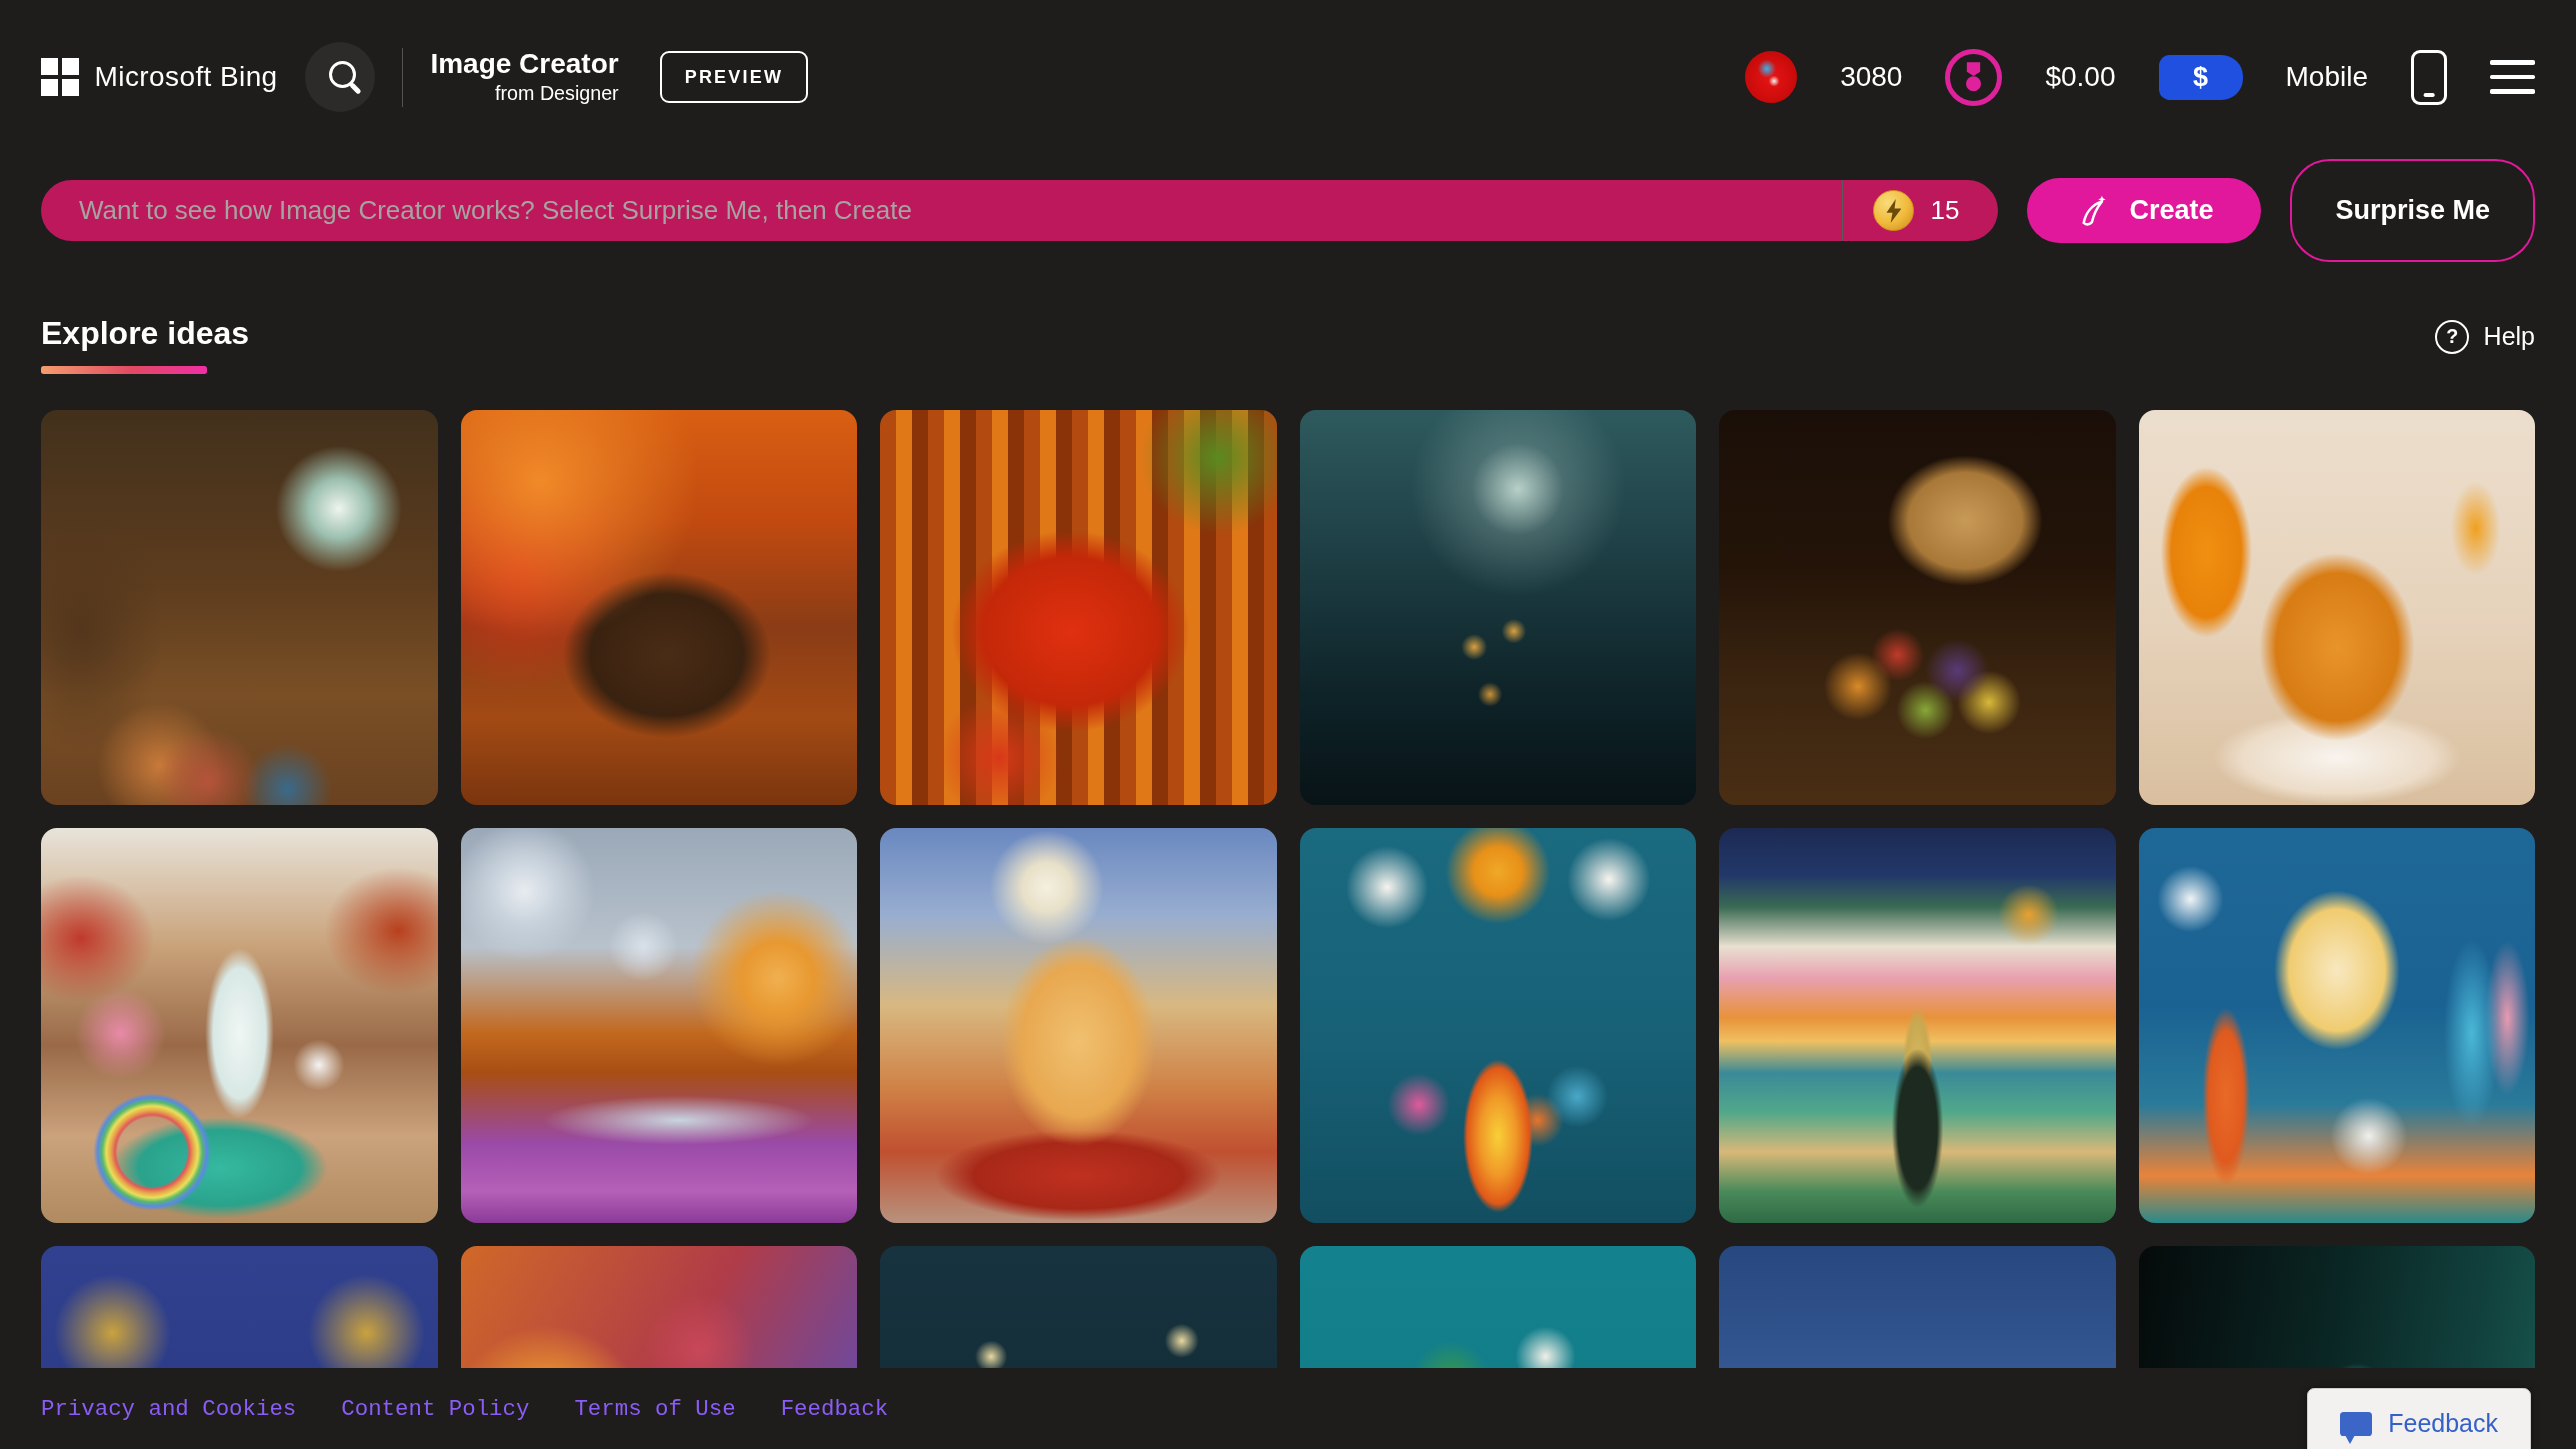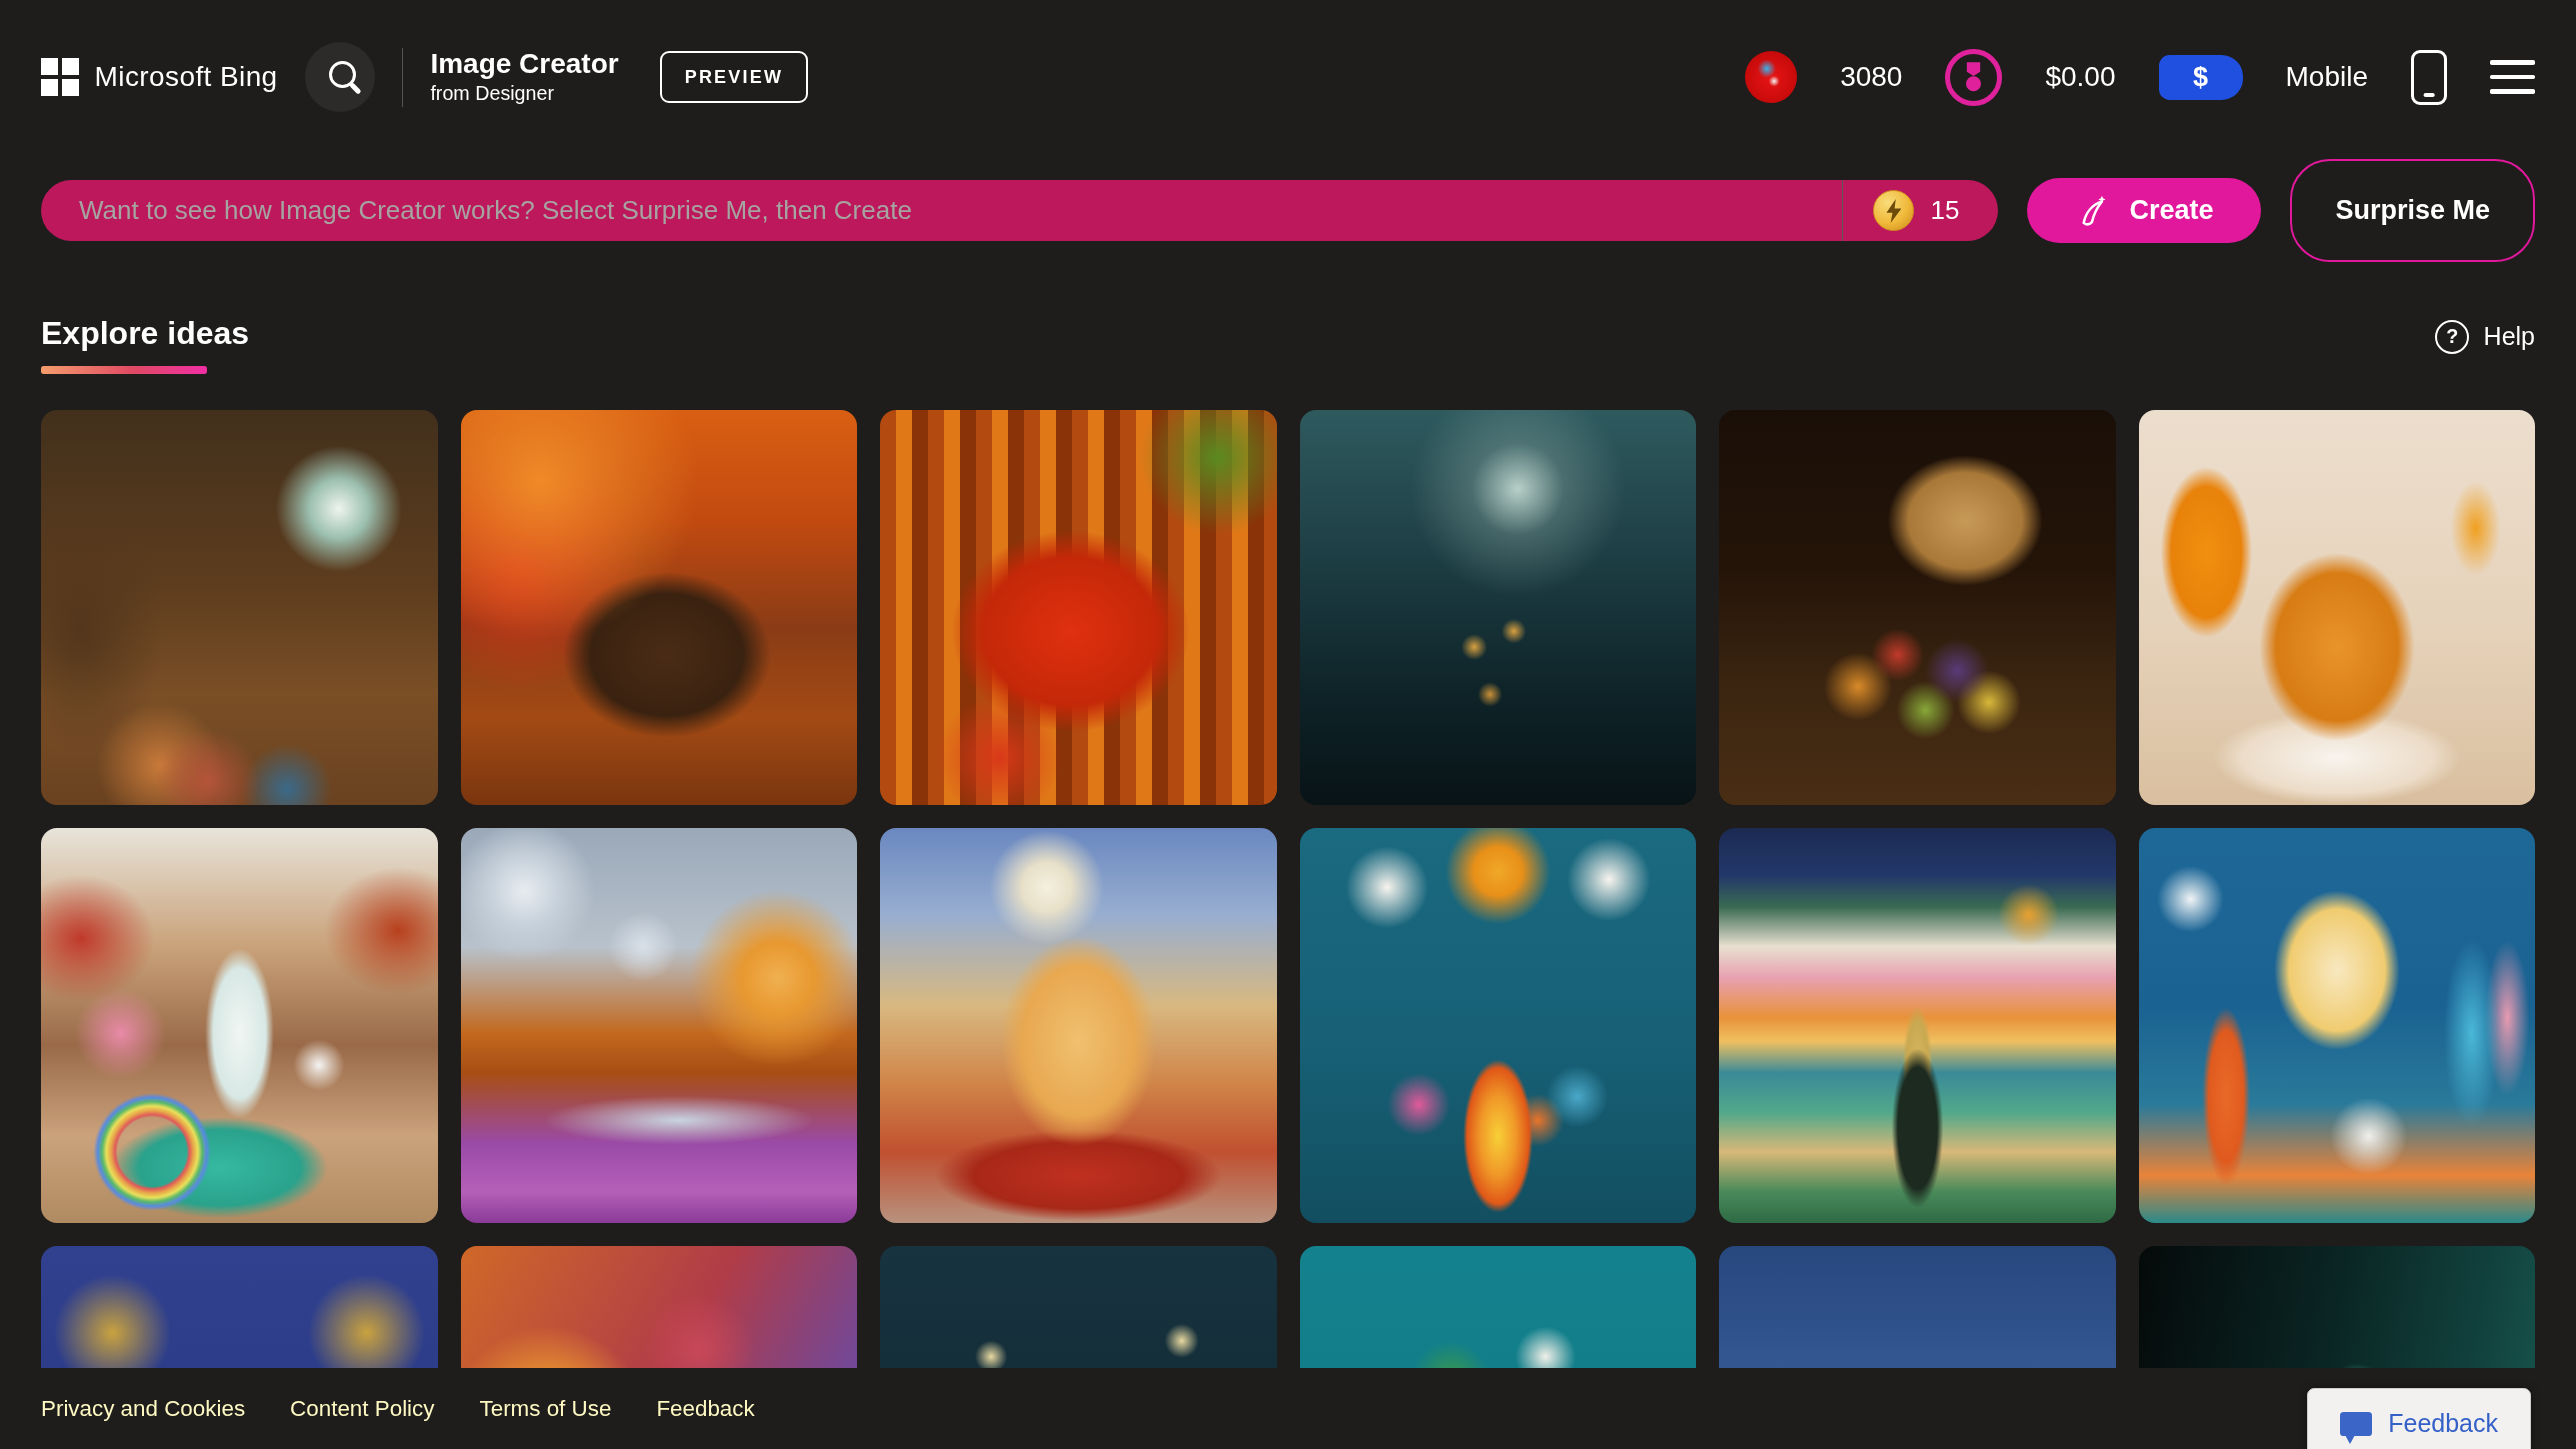--- a/index.html
+++ b/index.html
@@ -12,21 +12,21 @@
   .header{display:flex;align-items:center;height:154px;padding:0 41px;box-sizing:border-box;}
   .mslogo{display:grid;grid-template-columns:17px 17px;gap:3.6px;margin-right:16px;}
   .mslogo div{width:17px;height:17px;background:#fff;}
   .brand{font-size:28px;font-weight:400;letter-spacing:0.4px;white-space:nowrap;}
   .search-circle{width:70px;height:70px;border-radius:50%;background:#2c2b29;display:flex;align-items:center;justify-content:center;margin-left:27px;}
   .mag{width:21.5px;height:21.5px;border:3.6px solid #fff;border-radius:50%;position:relative;margin:-5.4px -5.4px 0 0;}
   .mag::after{content:'';position:absolute;width:4.5px;height:13.4px;background:#fff;border-radius:2.7px;transform:rotate(-45deg);bottom:-10.7px;right:-4.5px;}
   .vdivider{width:1.8px;height:59px;background:#555350;margin:0 27px;}
   .titleblock{display:flex;flex-direction:column;gap:6.3px;}
   .app-title{font-size:28px;font-weight:700;line-height:1;}
-  .app-sub{font-size:19.7px;line-height:1;}
+  .app-sub{font-size:19.7px;line-height:1;text-align:right;}
   .preview{margin-left:41px;border:2.7px solid #fff;border-radius:9px;padding:13.4px 23px;font-size:18px;font-weight:600;letter-spacing:2.2px;cursor:pointer;}
   .hspacer{flex:1;}
   .hright{display:flex;align-items:center;gap:43px;}
   .avatar{width:52px;height:52px;border-radius:50%;cursor:pointer;
     background:
       radial-gradient(circle at 42% 34%, #3ab0e8 0%, rgba(0,0,0,0) 20%),
       radial-gradient(circle at 56% 58%, #f4f4f4 0%, rgba(0,0,0,0) 13%),
       radial-gradient(circle at 50% 52%, #e81414 0%, #c00808 85%);}
   .hnum{font-size:28px;font-weight:400;}
   .medal{width:57px;height:57px;border-radius:50%;border:5.4px solid #e0219c;box-sizing:border-box;display:flex;align-items:center;justify-content:center;cursor:pointer;}
@@ -54,21 +54,21 @@
   .underline{width:166px;height:8px;border-radius:2.7px;margin-top:14.3px;
     background:linear-gradient(90deg,#f59d6d 0%,#e04a63 55%,#f12fa5 100%);}
   .help{display:flex;align-items:center;gap:14.3px;margin-top:3.6px;cursor:pointer;}
   .help-icon{width:34px;height:34px;border-radius:50%;border:2.7px solid #fff;box-sizing:border-box;display:flex;align-items:center;justify-content:center;font-size:19.7px;font-weight:700;}
   .help-label{font-size:25px;}
   
   .grid{margin:36px 41px 0;display:grid;grid-template-columns:repeat(6,1fr);grid-auto-rows:395px;gap:23px;height:984px;overflow:hidden;}
   .tile{border-radius:16px;cursor:pointer;background:#333;}
   
   .footer{position:absolute;left:0;right:0;bottom:0;height:81px;background:#1e1d1b;display:flex;align-items:center;padding:0 41px;gap:45px;box-sizing:border-box;}
-  .flink{font-size:22.4px;color:#fef9c3;cursor:pointer;white-space:nowrap;}
+  .flink{font-size:22.4px;color:#8b5cf6;cursor:pointer;white-space:nowrap;font-family:Liberation Mono, monospace;}
   .feedback-btn{position:absolute;right:45px;bottom:-10.7px;height:70px;background:#f2f1ef;border:1.8px solid #cfcecc;border-radius:7.2px;display:flex;align-items:center;gap:16px;padding:0 32px;box-shadow:0 1.8px 9px rgba(0,0,0,.45);cursor:pointer;}
   .fb-bubble{width:32px;height:24px;background:#3b66c8;border-radius:3.6px;position:relative;}
   .fb-bubble::after{content:'';position:absolute;left:4.5px;bottom:-8px;border-left:5.4px solid transparent;border-right:5.4px solid transparent;border-top:9px solid #3b66c8;}
   .fb-label{font-size:25px;color:#3460c8;font-weight:500;}
 </style>
 </head>
 <body>
 
 <div class="header">
   <div class="mslogo">

